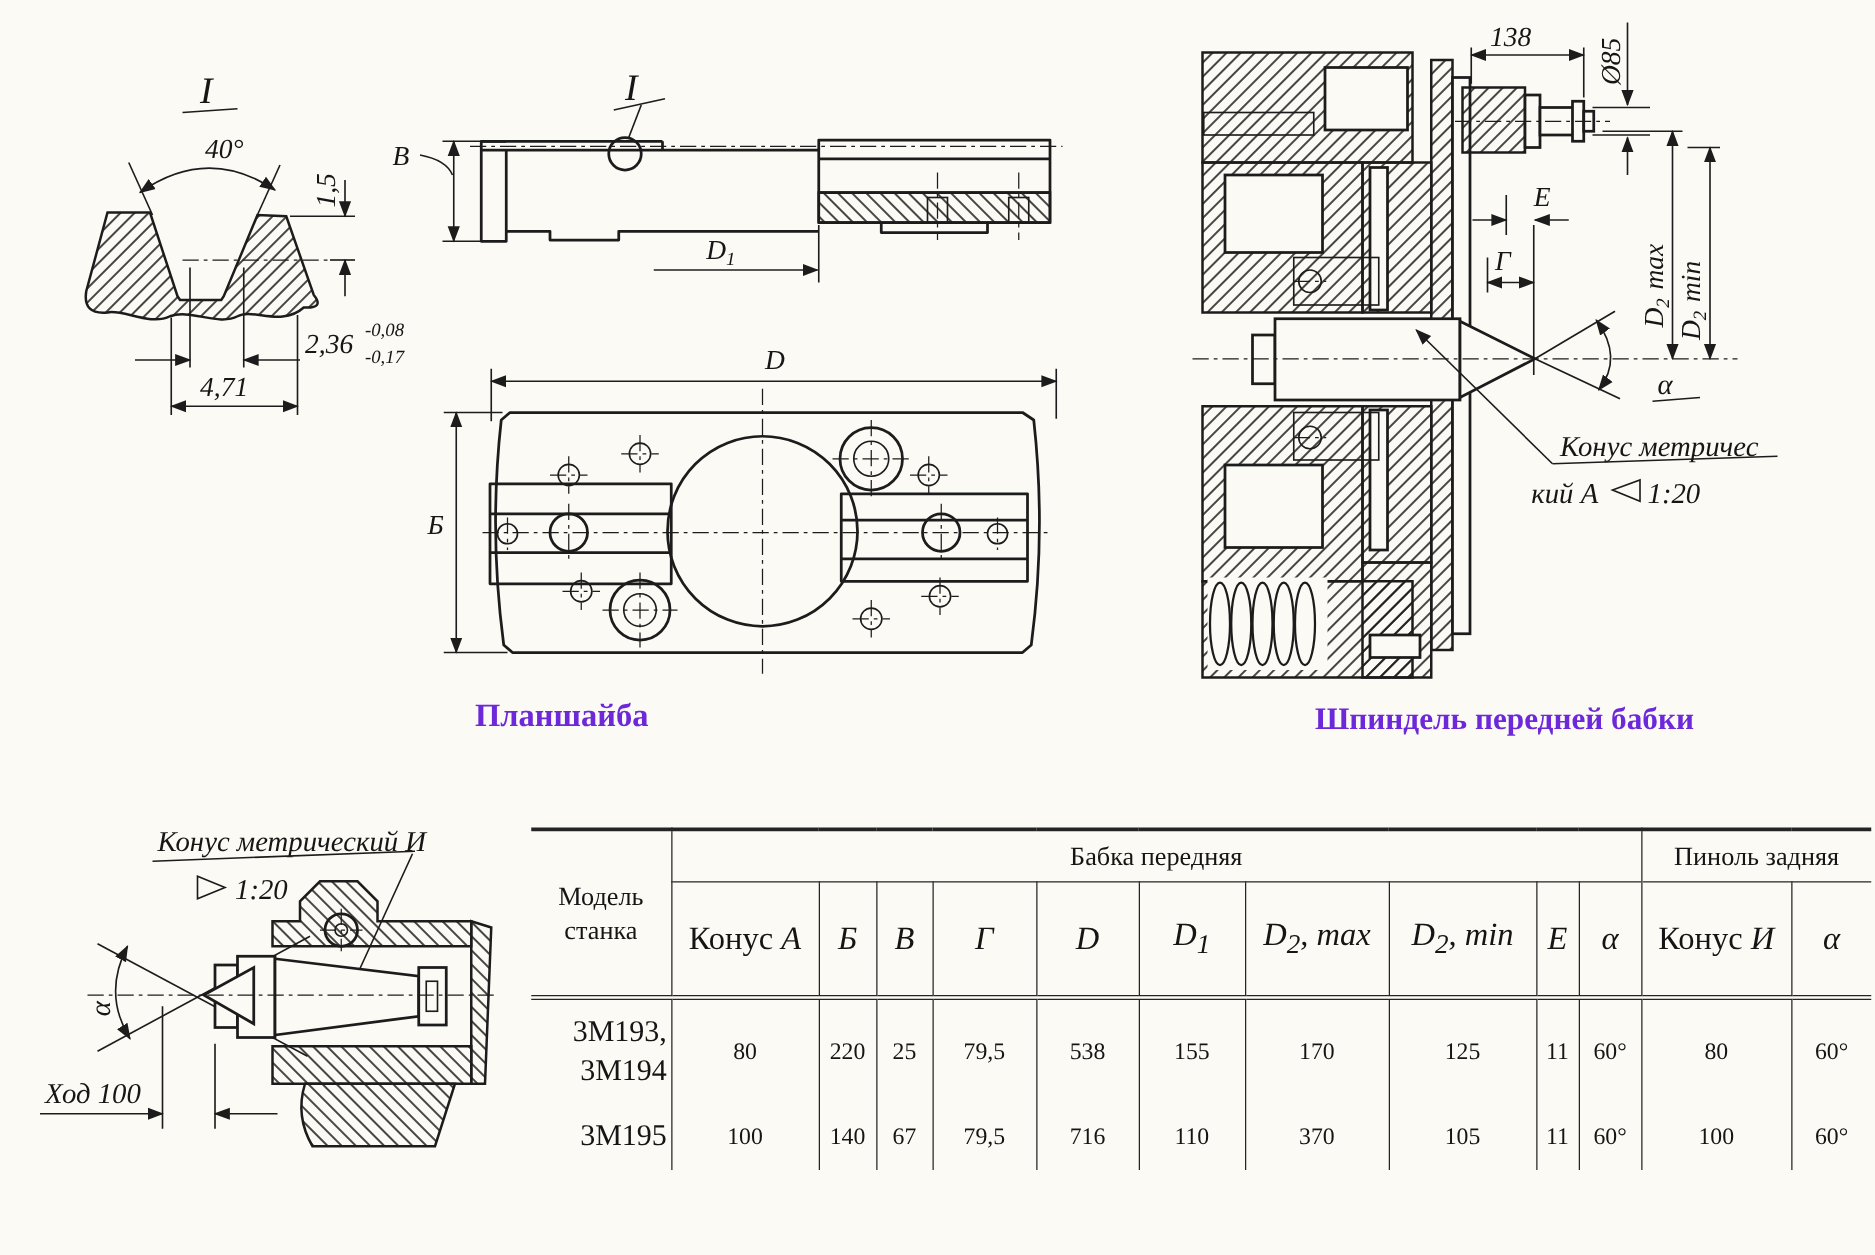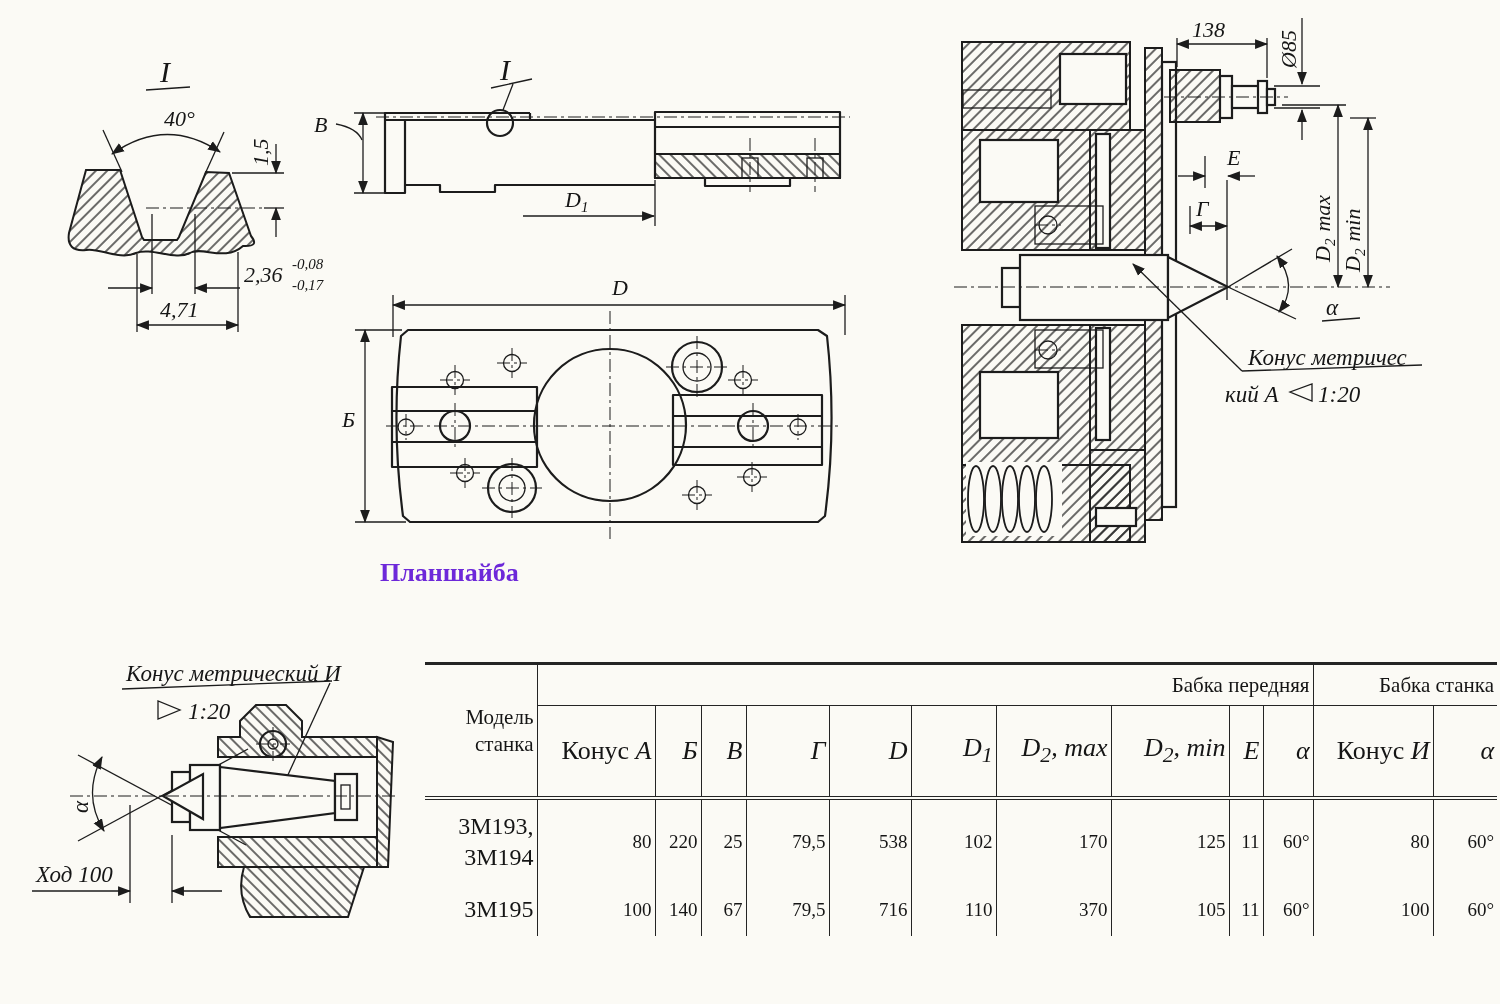--- a/index.html
+++ b/index.html
@@ -20,21 +20,21 @@
   .tbig{font:italic 30px "Liberation Serif",serif}
   .tnote{font:italic 23px "Liberation Serif",serif}
   
   .caption{position:absolute;font:bold 26px "Liberation Serif",serif;color:#6d28d9;white-space:nowrap}
   #cap-plate{left:380px;top:558px}
   #cap-spindle{left:1052px;top:562px;font-size:25px}
   #cap-quill{left:82px;top:934px;word-spacing:9px}
   
   .spec-table{position:absolute;left:425px;top:662px;width:1072px;border-collapse:collapse;
               table-layout:fixed;border-top:3px solid #242424;color:#151515}
-  .spec-table th,.spec-table td{border-left:1.5px solid #242424;padding:2px 3px;font-weight:normal;text-align:right;}
+  .spec-table th,.spec-table td{border-left:1.5px solid #242424;padding:2px 3px;font-weight:normal;text-align:center;}
   .spec-table .tr-group th{height:36px;font-size:21px;vertical-align:middle}
   .spec-table .group-th{border-bottom:1.5px solid #242424}
   .spec-table .model-th{border-left:none;border-right:1.5px solid #242424;border-bottom:4px double #242424;
                         font-size:21px;white-space:pre-line;vertical-align:middle;line-height:1.25}
   .spec-table .tr-sub th{height:86px;border-bottom:4px double #242424;font-size:26px;vertical-align:middle}
   .spec-table .it{font-style:italic}
   .spec-table td{font-size:19px;vertical-align:middle}
   .spec-table .tr-data1 td{height:80px}
   .spec-table .tr-data2 td{height:48px}
   .spec-table .model-td{border-left:none;text-align:right;padding-left:4px;font-size:24px;
@@ -308,20 +308,21 @@
       <text class="tnote" x="6" y="237">Ход 100</text>
       <line class="lt" x1="100" y1="160" x2="100" y2="258"></line>
       <line class="lt" x1="142" y1="190" x2="142" y2="258"></line>
       <line class="lt" x1="2" y1="246" x2="100" y2="246" marker-end="url(#arr)"></line>
       <line class="lt" x1="192" y1="246" x2="142" y2="246" marker-end="url(#arr)"></line>
     </g>
   </g>
 </svg>
 
 <div class="caption" id="cap-plate">Планшайба</div>
+<div class="caption" id="cap-spindle">Шпиндель передней бабки</div>
 
 <table class="spec-table">
   <colgroup>
     <col style="width:112px">
         <col style="width:118px">
         <col style="width:46px">
         <col style="width:45px">
     <col style="width:83px">
         <col style="width:82px">
         <col style="width:85px">
@@ -330,21 +331,21 @@
         <col style="width:34px">
         <col style="width:50px">
         <col style="width:120px">
     <col style="width:64px">
   </colgroup>
   <tbody>
         <tr class="tr-group">
     <th class="model-th" rowspan="2">Модель
 станка</th>
     <th class="group-th" colspan="10">Бабка передняя</th>
-    <th class="group-th" colspan="2">Бабка станка</th>
+    <th class="group-th" colspan="2">Пиноль задняя</th>
   </tr>
   <tr class="tr-sub">
     <th><span>Конус</span> <span class="it">А</span></th>
     <th class="it">Б</th>
     <th class="it">В</th>
     <th class="it">Г</th>
     <th class="it">D</th>
     <th class="it"><span>D</span><sub>1</sub></th>
     <th class="it"><span>D</span><sub>2</sub><span>, max</span></th>
     <th class="it"><span>D</span><sub>2</sub><span>, min</span></th>
@@ -354,21 +355,21 @@
     <th class="it">α</th>
   </tr>
   <tr class="tr-data tr-data1">
     <td class="model-td">3М193,
 3М194</td>
     <td>80</td>
     <td>220</td>
     <td>25</td>
     <td>79,5</td>
     <td>538</td>
-    <td>102</td>
+    <td>155</td>
     <td>170</td>
     <td>125</td>
     <td>11</td>
     <td>60°</td>
     <td>80</td>
     <td>60°</td>
   </tr>
   <tr class="tr-data tr-data2">
     <td class="model-td">3М195</td>
     <td>100</td>

